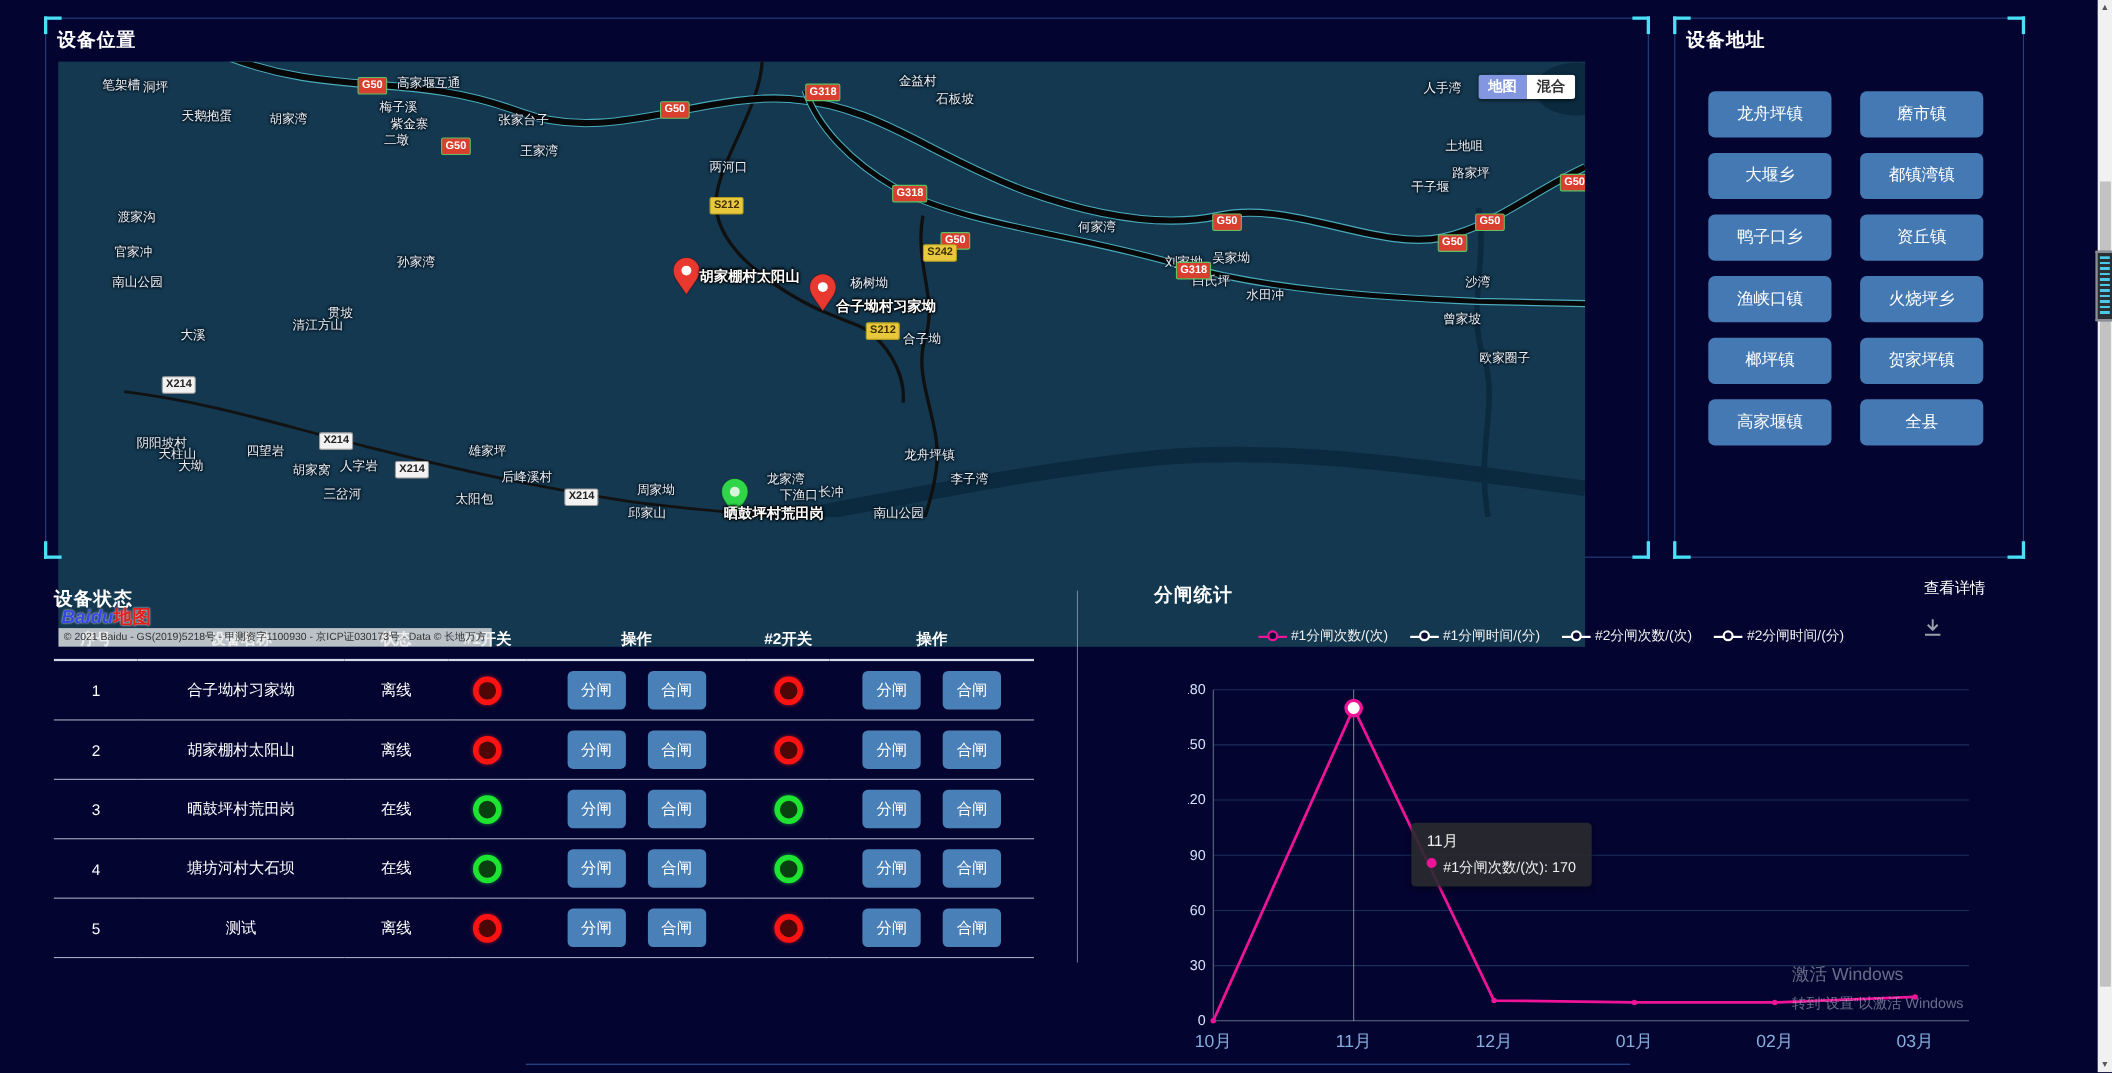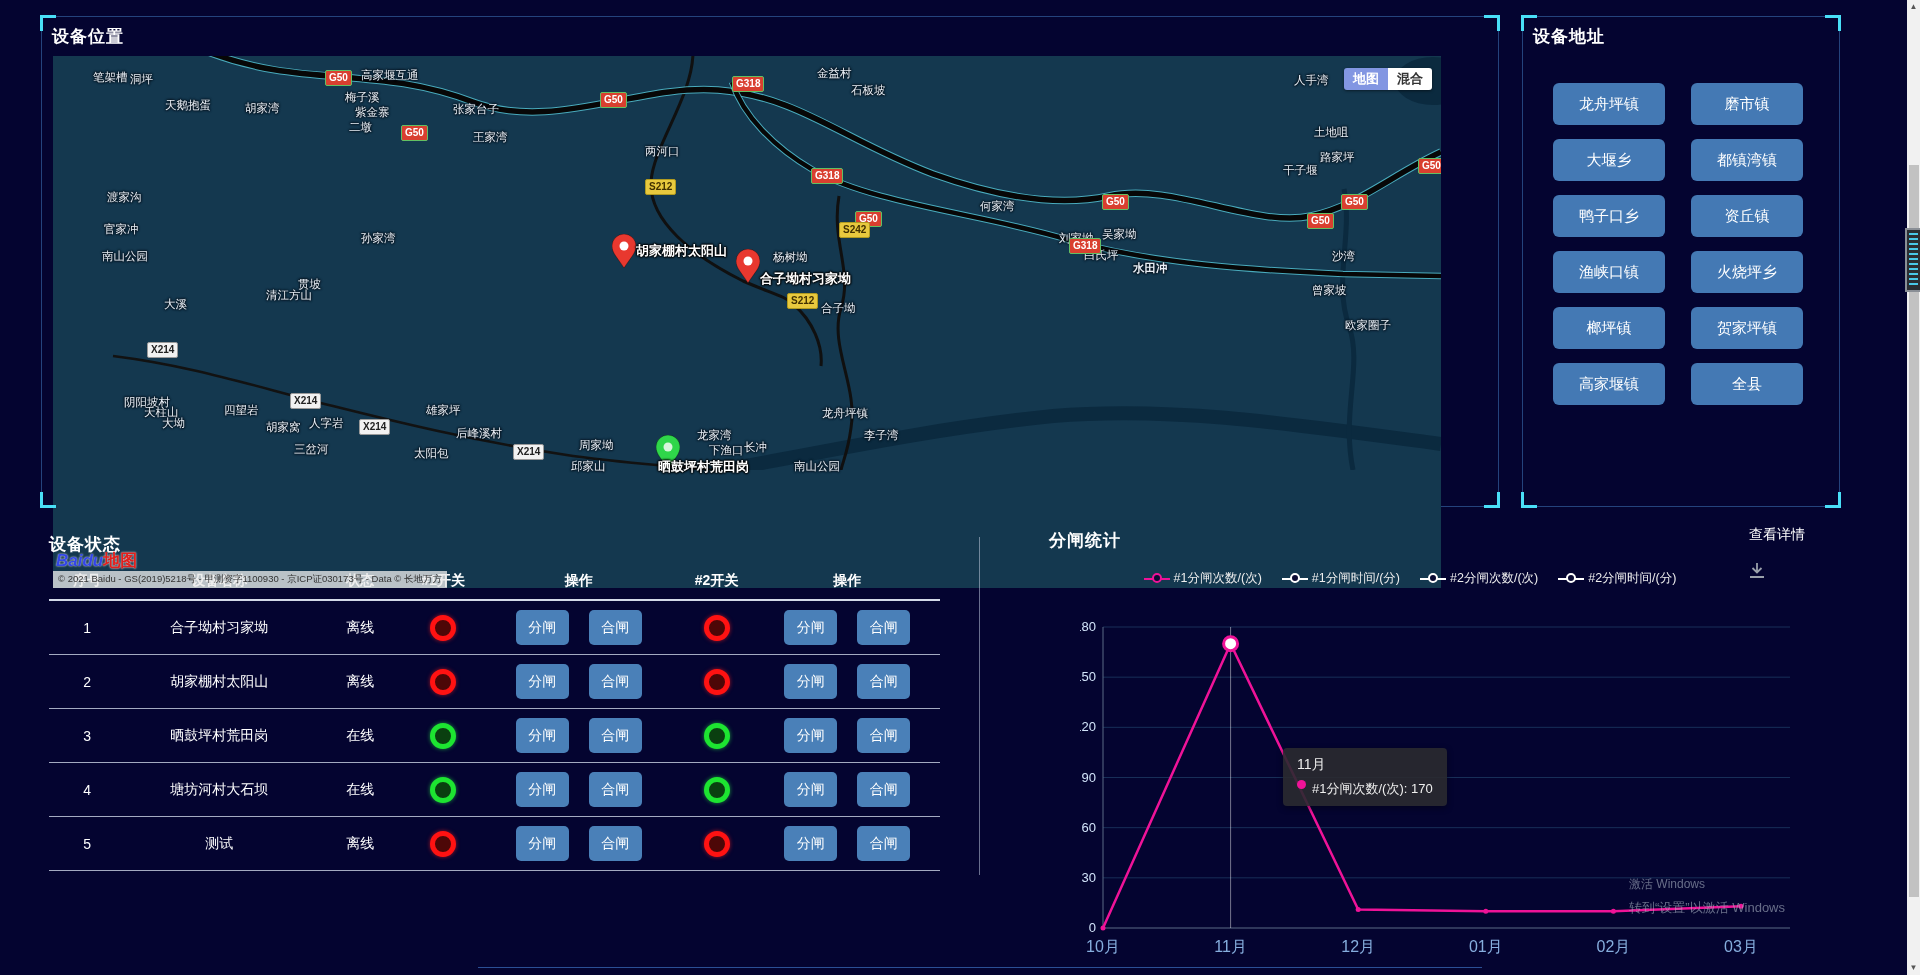--- a/index.html
+++ b/index.html
@@ -66,21 +66,21 @@
   .legend-marker .dt{position:absolute;left:8px;top:0;width:6px;height:6px;border-radius:50%;
     background:#0b0b33;border:2.5px solid;}
   #chart-tooltip{position:absolute;left:1283px;top:748px;background:rgba(42,42,48,0.9);border-radius:4px;
     padding:8px 14px;z-index:20;box-shadow:0 2px 6px rgba(0,0,0,.4);}
   #chart-tooltip .tt-title{font-size:14px;color:#eee;margin-bottom:6px;}
   #chart-tooltip .tt-row{font-size:13px;color:#eee;display:flex;gap:6px;}
   #chart-tooltip .tt-dot{width:9px;height:9px;border-radius:50%;background:#ef1398;display:inline-block;}
 
   
   #watermark{position:absolute;left:1629px;top:876px;color:rgba(170,180,195,0.6);z-index:25;}
-  #watermark .w1{font-size:12px;}
+  #watermark .w1{font-size:16px;}
   #watermark .w2{font-size:13px;margin-top:6px;}
   #bottom-line{position:absolute;left:478px;top:967px;width:1004px;height:1px;background:#2b4f94;}
   #scrollbar{position:absolute;right:0;top:0;width:13px;height:975px;background:#f1f1f1;z-index:40;}
   #scroll-thumb{position:absolute;left:1.5px;top:165px;width:10px;height:732px;background:#c2c2c2;}
   .scroll-arrow{position:absolute;left:0;width:13px;height:14px;color:#555;font-size:8px;text-align:center;line-height:14px;}
   #scroll-widget{position:absolute;right:0;top:228px;width:15px;height:64px;background:#2b2e33;border:2px solid #8a8f96;
     border-right:none;z-index:41;padding:3px 2px;box-sizing:border-box;}
   #scroll-widget .stripes{width:100%;height:100%;
     background:repeating-linear-gradient(180deg,#49c8e8 0 2px,transparent 2px 5px);}
 </style>
@@ -123,21 +123,21 @@
           <div class="map-label" style="left: 302px; top: 49px;">紫金寨</div>
           <div class="map-label" style="left: 280px; top: 64px; margin-left: 16px;">二墩</div>
           <div class="map-label" style="left: 400px; top: 46px;">张家台子</div>
           <div class="map-label" style="left: 420px; top: 74px;">王家湾</div>
           <div class="map-label" style="left: 592px; top: 88px;">两河口</div>
           <div class="map-label" style="left: 764px; top: 10px;">金益村</div>
           <div class="map-label" style="left: 798px; top: 27px;">石板坡</div>
           <div class="map-label" style="left: 927px; top: 99px; margin-top: 44px;">何家湾</div>
           <div class="map-label" style="left: 1006px; top: 175px;">刘家坳</div>
           <div class="map-label" style="left: 1031px; top: 192px;">白氏坪</div>
-          <div class="map-label" style="left: 1080px; top: 205px; font-weight: bold;">水田冲</div>
+          <div class="map-label" style="left: 1080px; top: 205px;">水田冲</div>
           <div class="map-label" style="left: 1049px; top: 171px;">吴家坳</div>
           <div class="map-label" style="left: 1241px; top: 17px;">人手湾</div>
           <div class="map-label" style="left: 1261px; top: 69px;">土地咀</div>
           <div class="map-label" style="left: 1267px; top: 94px;">路家坪</div>
           <div class="map-label" style="left: 1230px; top: 107px;">干子堰</div>
           <div class="map-label" style="left: 1279px; top: 193px;">沙湾</div>
           <div class="map-label" style="left: 1259px; top: 227px;">曾家坡</div>
           <div class="map-label" style="left: 1292px; top: 262px;">欧家圈子</div>
           <div class="map-label" style="left: 71px; top: 339px;">阴阳坡村</div>
           <div class="map-label" style="left: 91px; top: 349px;">天柱山</div>

